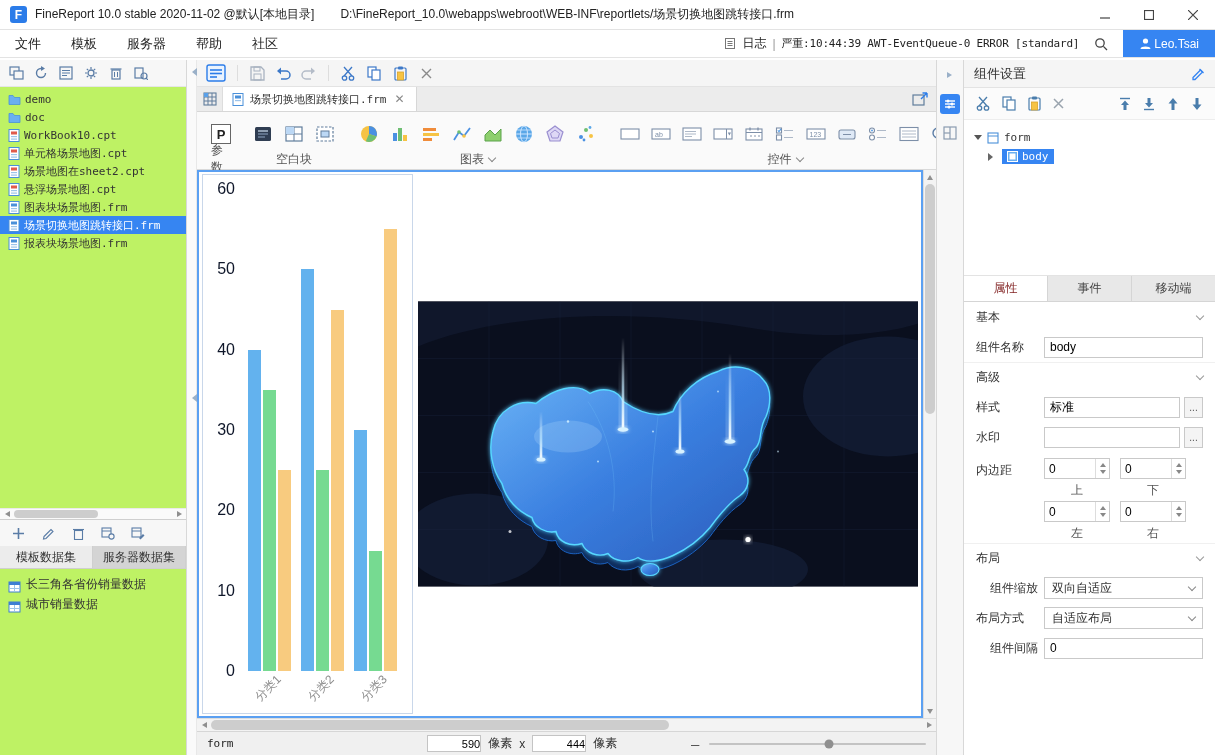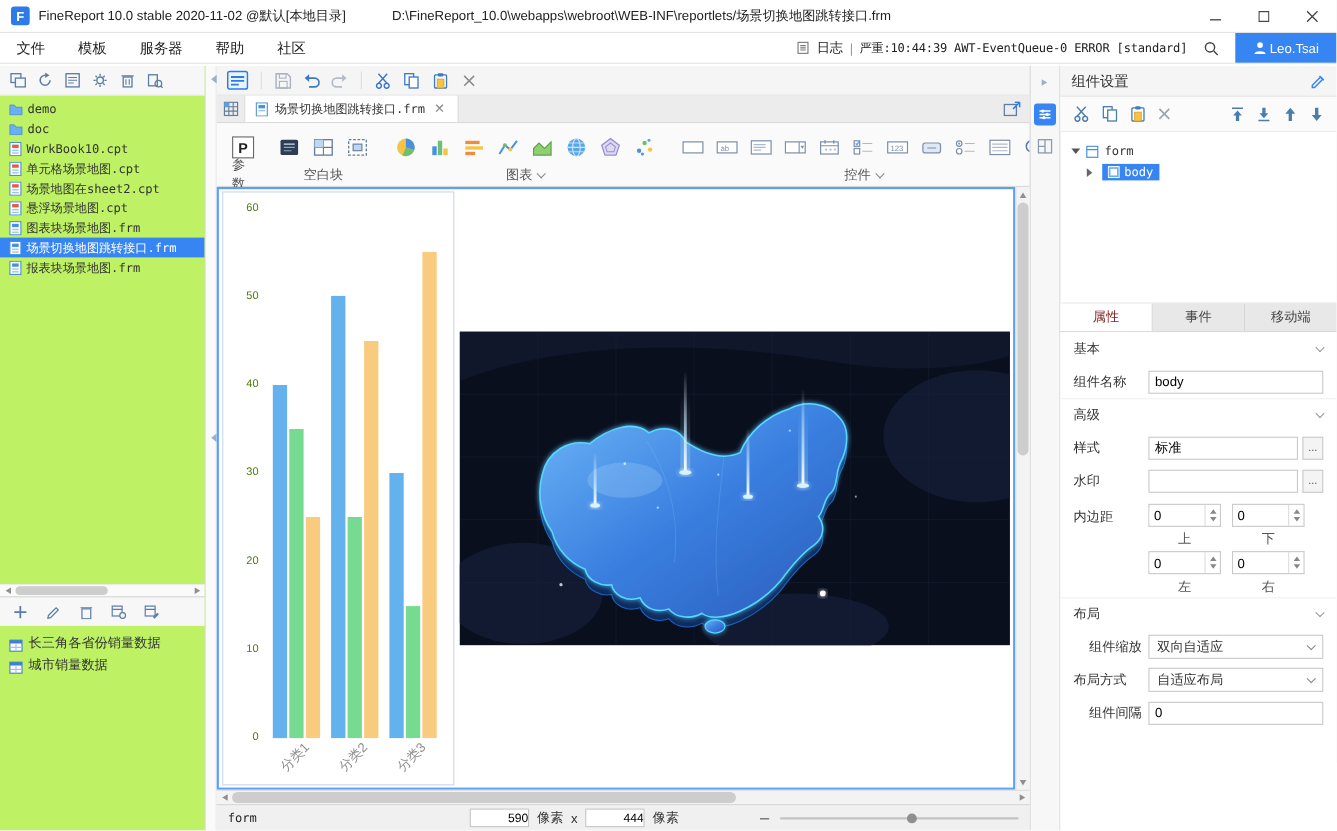--- a/index.html
+++ b/index.html
@@ -4,21 +4,21 @@
 <style>
 *{margin:0;padding:0;box-sizing:border-box}
 html,body{width:1215px;height:755px;overflow:hidden}
 body{font-family:"Liberation Sans","DejaVu Sans",sans-serif;font-size:12px;color:#333;background:#fff;position:relative}
 svg{display:block}
 
 
 .titlebar{height:30px;display:flex;align-items:center;background:#fff;border-bottom:1px solid #e3e3e3;padding-left:10px}
 .logo{width:17px;height:17px;border-radius:3px;background:#2b7ce9;color:#fff;font-weight:bold;font-size:12px;display:flex;align-items:center;justify-content:center;margin-right:8px;flex-shrink:0}
 .apptitle{font-size:12px;color:#222;white-space:nowrap}
-.filepath{margin-left:42px;font-size:12px;color:#222;white-space:nowrap}
+.filepath{margin-left:26px;font-size:12px;color:#222;white-space:nowrap}
 .winbtns{margin-left:auto;display:flex;height:100%}
 .winbtn{width:44px;display:flex;align-items:center;justify-content:center}
 
 
 .menubar{height:28px;display:flex;align-items:flex-start;background:#fff;border-bottom:1px solid #e3e3e3}
 .menu-item{padding:0 15px;font-size:13px;color:#222;height:100%;display:flex;align-items:center;cursor:default}
 .menu-right{margin-left:auto;display:flex;align-items:center;height:100%;gap:6px}
 .log-label{font-size:12px;color:#222}
 .log-div{color:#999}
 .log-msg{font-family:"DejaVu Sans Mono",monospace;font-size:11px;color:#222;letter-spacing:-.2px}
@@ -77,21 +77,21 @@
 .tri-down{border-top:5px solid #8f8f8f;margin-top:2px}
 .tri-left{border-right:5px solid #8f8f8f;margin-right:2px}
 .tri-right{border-left:5px solid #8f8f8f;margin-left:2px}
 .hscroll{height:13px;background:#f3f3f3;border-top:1px solid #ddd;position:relative}
 .hs-btn{position:absolute;top:0;width:13px;height:100%;display:flex;align-items:center;justify-content:center}
 .hs-thumb{position:absolute;left:14px;top:1px;height:10px;width:62%;background:#cdcdcd;border-radius:5px}
 
 
 .chart-block{position:absolute;left:3px;top:2px;bottom:2px;width:211px;border:1px solid #c9d7ea;background:#fff;overflow:hidden}
 .chart-inner{position:absolute;top:14px;left:4px;right:10px;bottom:42px;display:flex}
-.chart-y{width:36px;display:flex;flex-direction:column;justify-content:space-between;align-items:flex-end;padding-right:8px;font-size:10px;color:#4d7c0f}
+.chart-y{width:36px;display:flex;flex-direction:column;justify-content:space-between;align-items:flex-end;padding-right:8px;font-size:16px;color:#0f172a}
 .ytick{height:0;display:flex;align-items:center}
 .chart-plot{flex:1;display:flex;align-items:flex-end;justify-content:space-around;position:relative}
 .bar-group{display:flex;align-items:flex-end;gap:2px;height:100%;position:relative}
 .bar{width:13px}
 .xlab{position:absolute;top:100%;left:50%;transform:translate(-55%,9px) rotate(-45deg);font-size:12px;color:#8c8c8c;white-space:nowrap}
 
 
 .map-wrap{position:absolute;left:219px;right:3px;top:50%;transform:translateY(-50%);height:285px;background:#0a0f1e;overflow:hidden}
 
 
@@ -368,20 +368,24 @@
         </div>
       <div class="tbtn">
           <svg width="14" height="13">
             <rect x="1" y="1" width="9" height="9" fill="none" stroke="#5a7ca6" stroke-width="1.1"></rect>
             <line x1="1" y1="4" x2="10" y2="4" stroke="#5a7ca6"></line>
             <path d="M8,12 L12,8 L13.5,9.5 L9.5,13.5 Z" fill="#5a7ca6" transform="translate(0,-1)"></path>
           </svg>
         </div>
     </div>
 
+    <div class="ds-tabs">
+      <div class="ds-tab">模板数据集</div>
+      <div class="ds-tab active">服务器数据集</div>
+    </div>
 
     <div class="ds-list">
       <div class="ds-item">
         <svg width="13" height="12">
             <rect x="1" y="1" width="11" height="10" fill="#fff" stroke="#3f7fd2"></rect>
             <rect x="1" y="1" width="11" height="3" fill="#3f7fd2"></rect>
             <line x1="6.5" y1="4" x2="6.5" y2="11" stroke="#9cc3ea"></line>
             <line x1="1" y1="7.5" x2="12" y2="7.5" stroke="#9cc3ea"></line>
           </svg>
         <span>长三角各省份销量数据</span>

